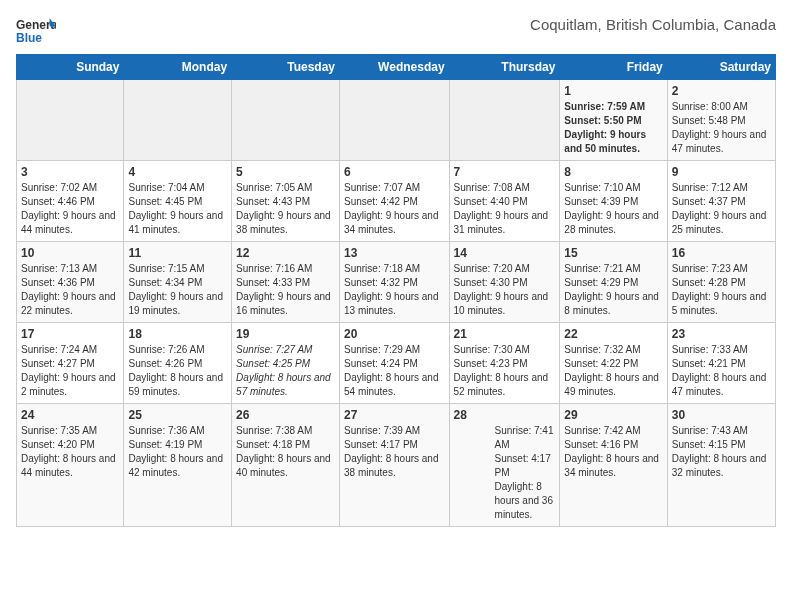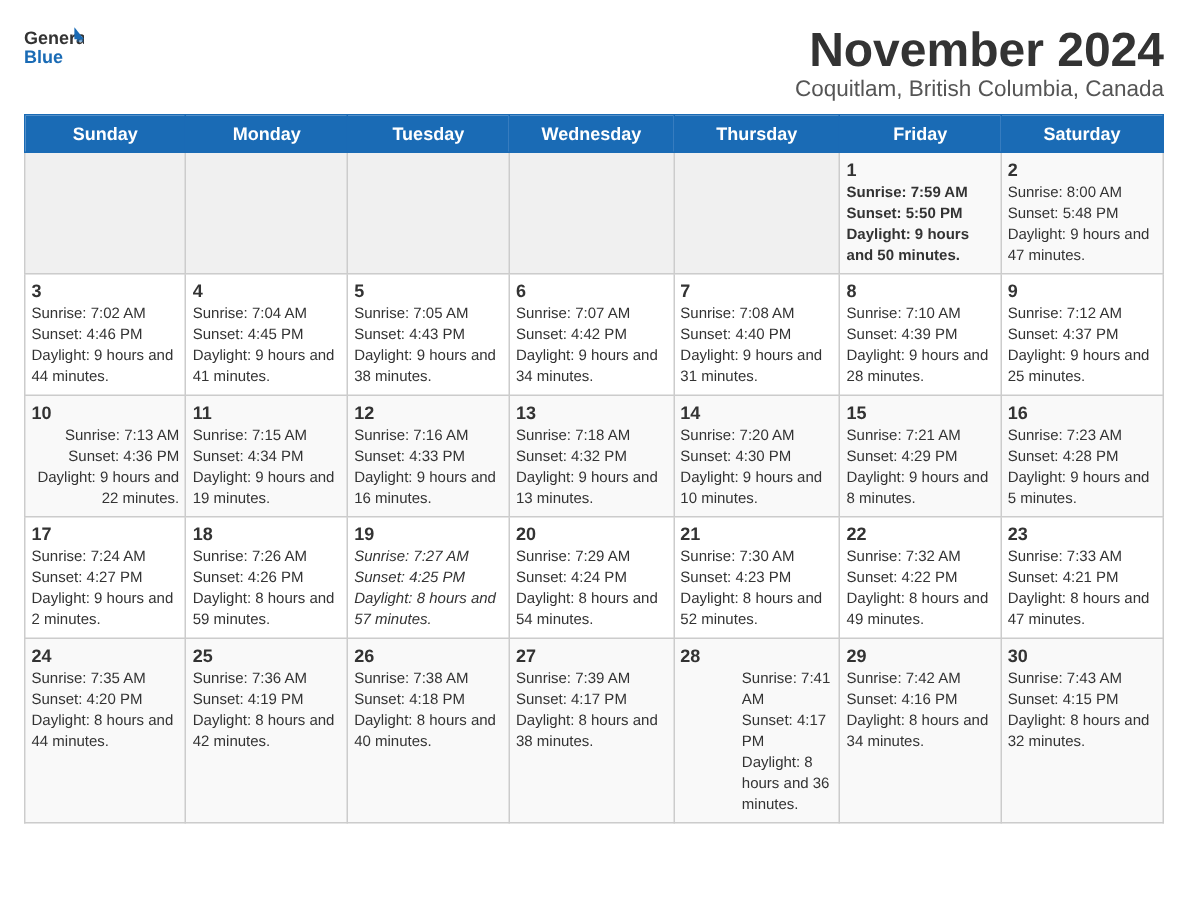--- a/index.html
+++ b/index.html
@@ -45,21 +45,21 @@
     }
     .calendar {
       width: 100%;
       border-collapse: collapse;
       font-size: 10.5px;
     }
     .calendar thead tr th {
       background: #1a6bb5;
       color: #fff;
       padding: 5px 4px;
-      text-align: center;
+      text-align: right;
       font-size: 12px;
       font-weight: bold;
       border: 1px solid #1a6bb5;
     }
     .calendar tbody tr td {
       vertical-align: top;
       border: 1px solid #ccc;
       padding: 4px 4px;
       width: 113px;
       min-height: 80px;
@@ -96,21 +96,20 @@
     <div class="logo-row">
       <svg class="logo-icon" viewBox="0 0 50 36">
         <text x="0" y="16" font-size="15" font-weight="bold" fill="#333" font-family="Arial">General</text>
         <text x="0" y="32" font-size="15" font-weight="bold" fill="#1a6bb5" font-family="Arial">Blue</text>
         <polygon points="42,2 50,12 42,12" fill="#1a6bb5"></polygon>
         <polygon points="44,6 50,14 44,14" fill="#1a6bb5" opacity="0.6"></polygon>
       </svg>
     </div>
   </div>
   <div class="title-block">
-    <h1>November 2024</h1>
     <h2>Coquitlam, British Columbia, Canada</h2>
   </div>
 </div>
 
 <table class="calendar">
   <thead>
     <tr>
     <th>Sunday</th>
         <th>Monday</th>
         <th>Tuesday</th>
@@ -180,21 +179,21 @@
         <td>
           <div class="day-num">9</div>
           <div class="day-info" style="white-space: pre-line;">Sunrise: 7:12 AM
 Sunset: 4:37 PM
 Daylight: 9 hours and 25 minutes.</div>
         </td>
       </tr>
       <tr class="row-odd">
         <td>
           <div class="day-num">10</div>
-          <div class="day-info" style="white-space: pre-line; text-align: right;">Sunrise: 7:13 AM
+          <div class="day-info" style="white-space: pre-line;">Sunrise: 7:13 AM
 Sunset: 4:36 PM
 Daylight: 9 hours and 22 minutes.</div>
         </td>
         <td>
           <div class="day-num">11</div>
           <div class="day-info" style="white-space: pre-line;">Sunrise: 7:15 AM
 Sunset: 4:34 PM
 Daylight: 9 hours and 19 minutes.</div>
         </td>
         <td>

